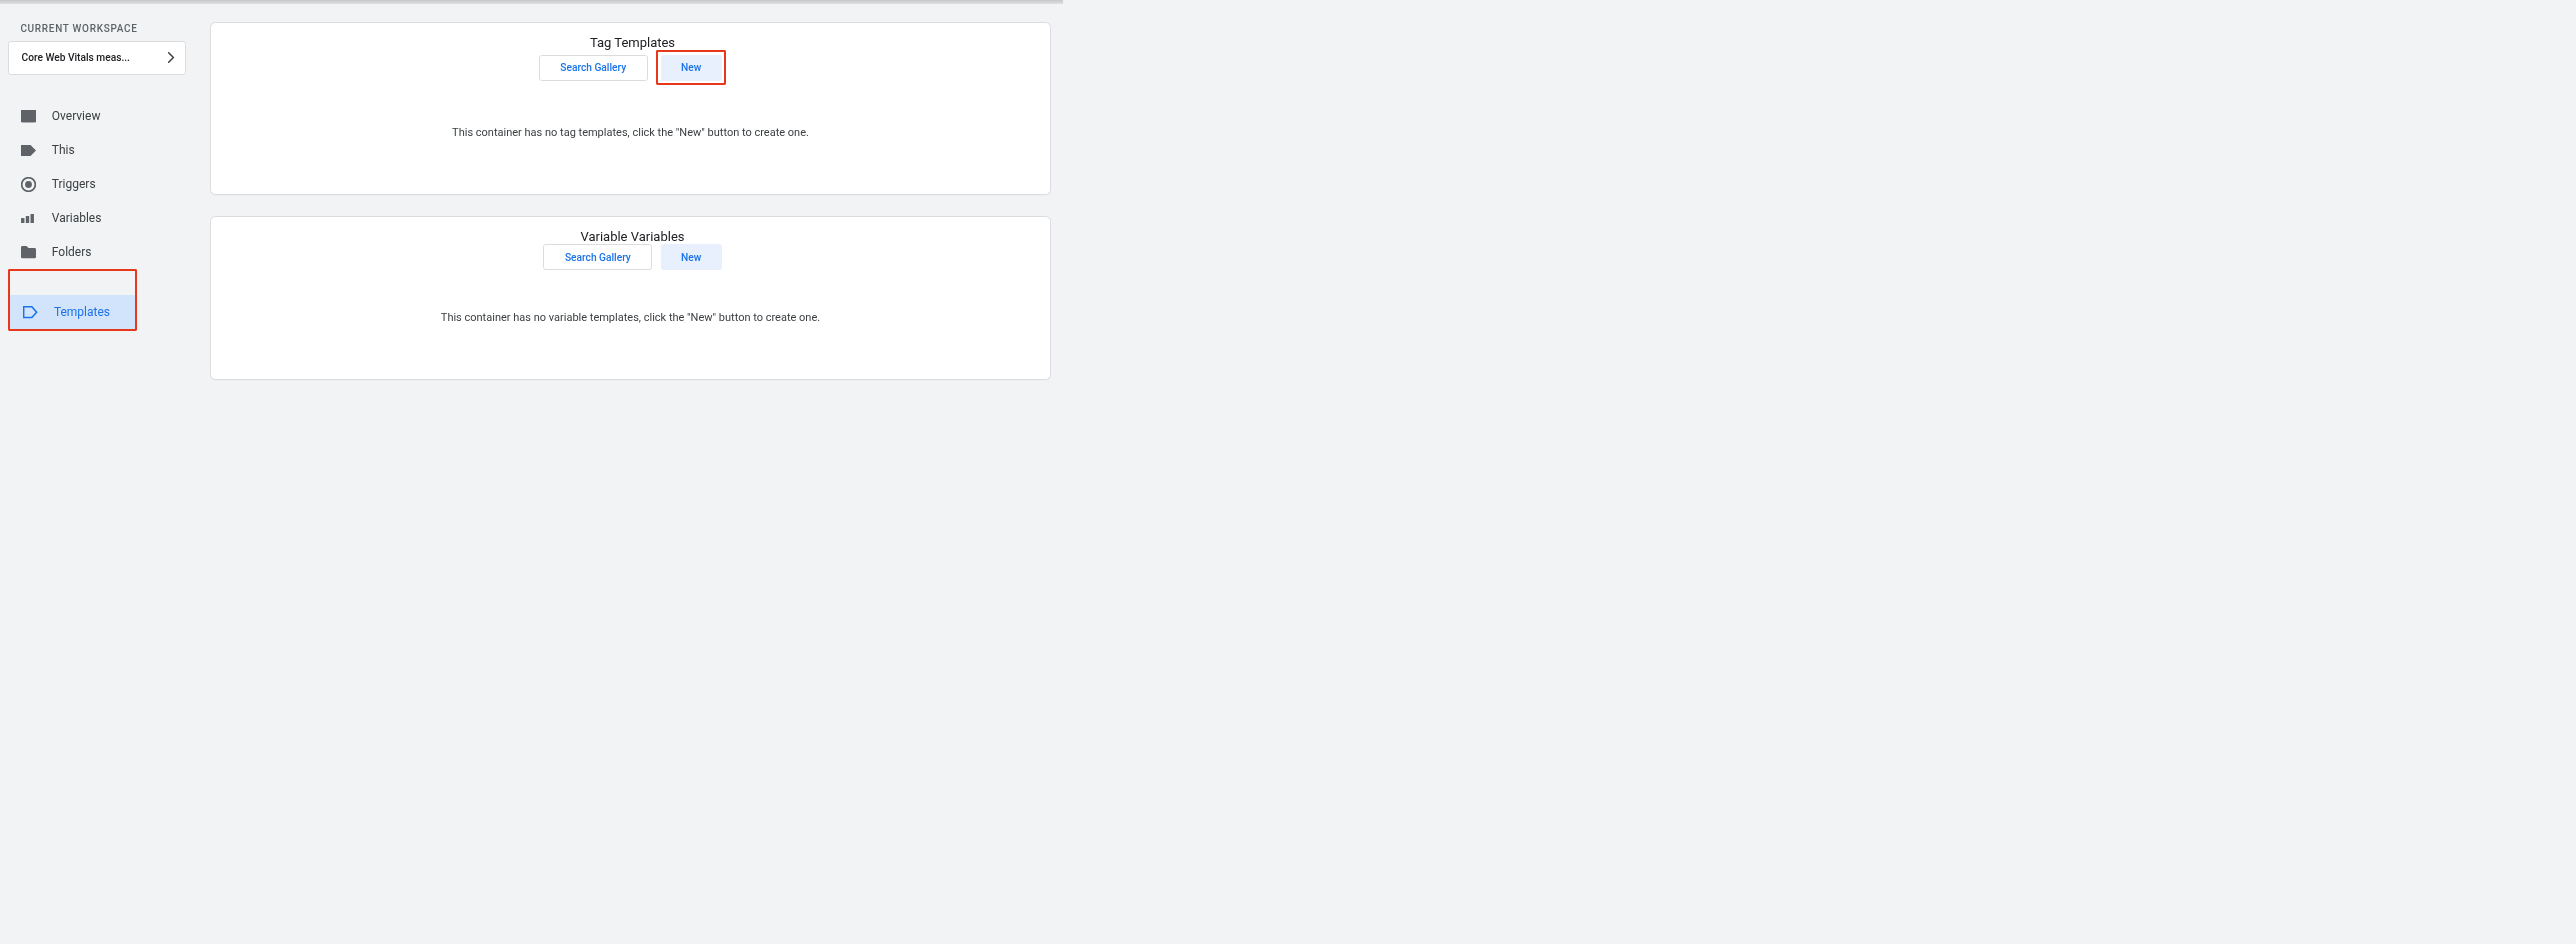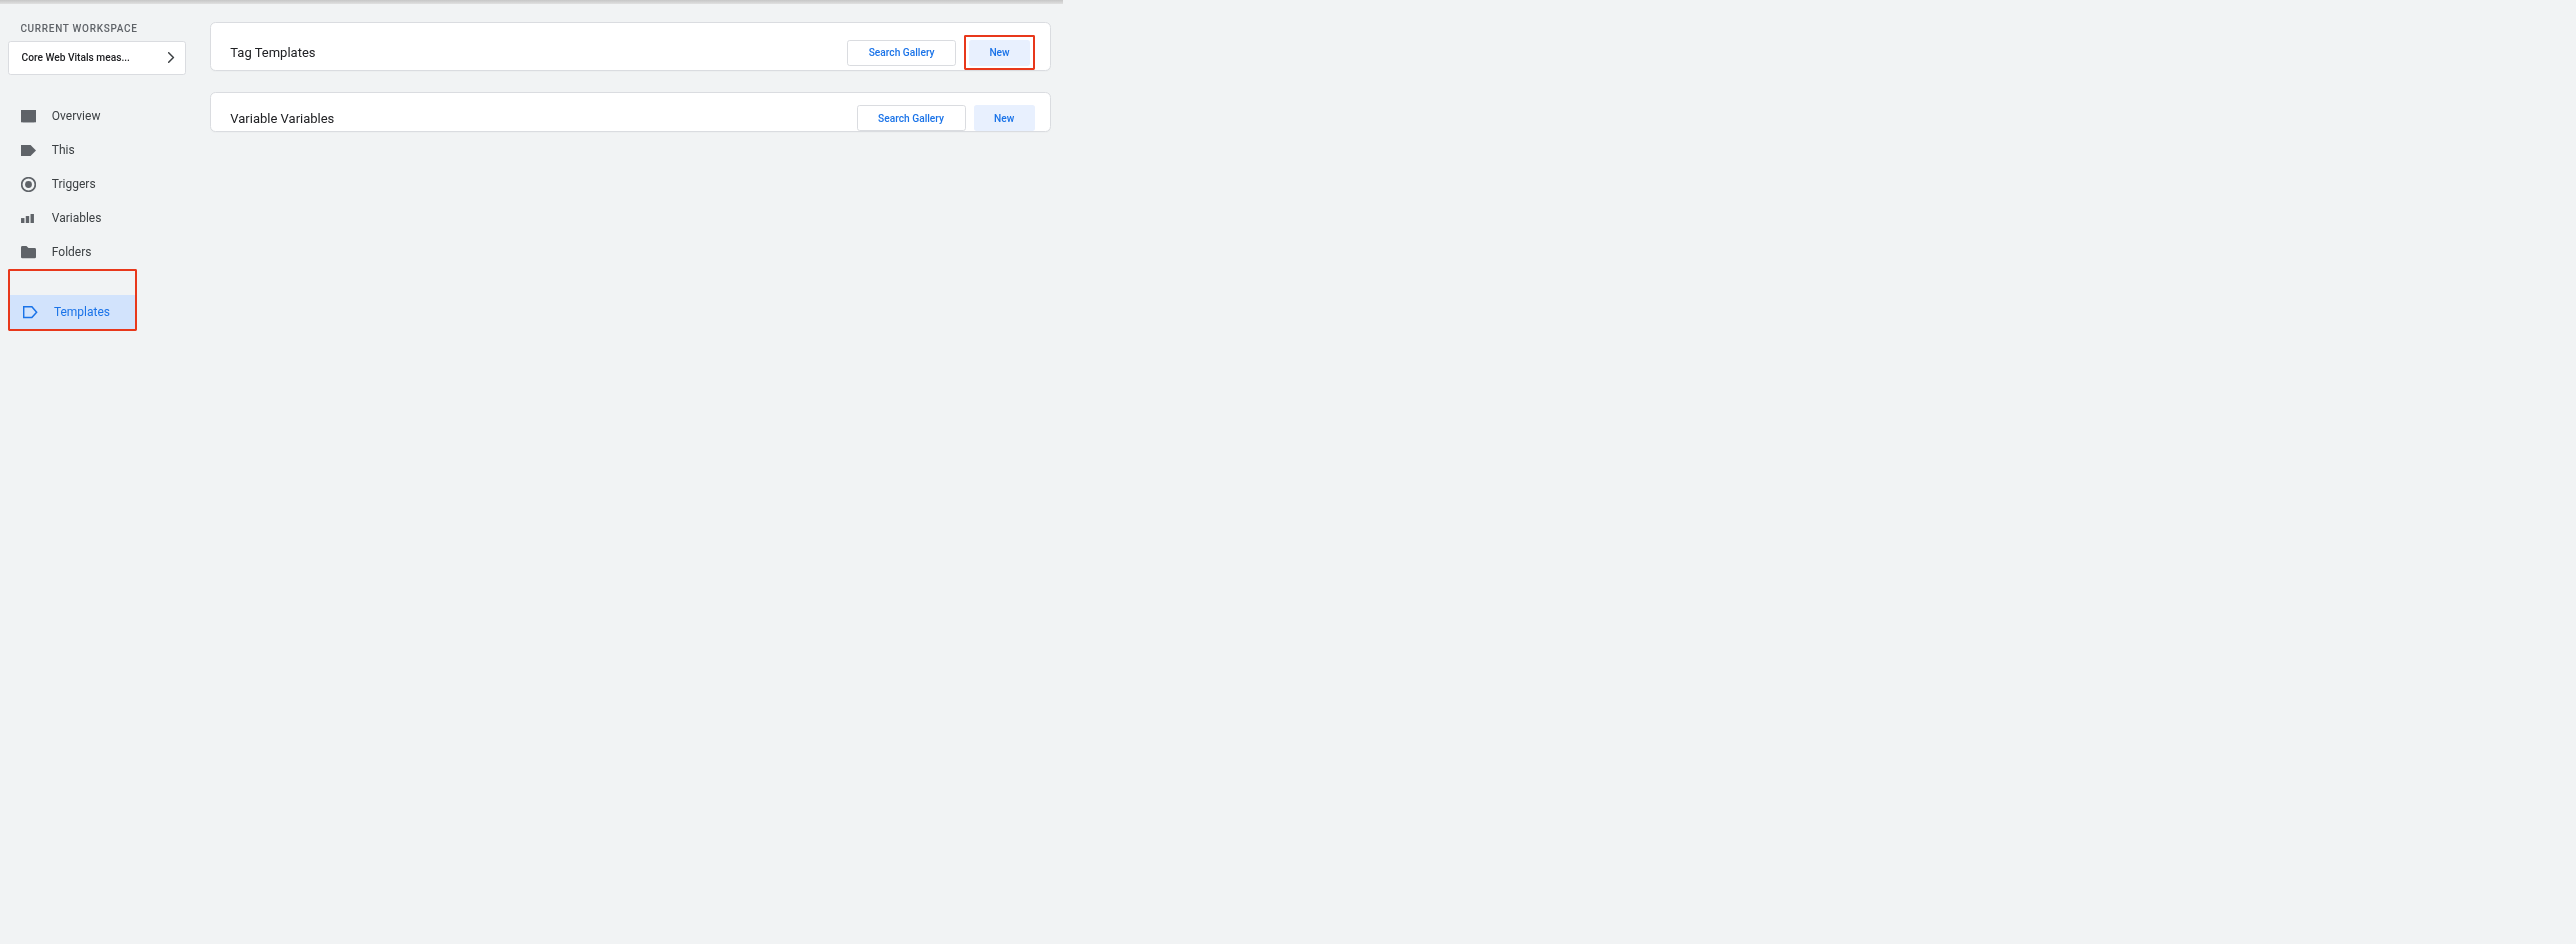--- a/index.html
+++ b/index.html
@@ -100,20 +100,21 @@
     border: 0.7px solid #dadce0;
     border-radius: 5.5px;
     margin-bottom: 20.4px;
     box-shadow: 0 0.7px 0.7px rgba(0,0,0,0.02);
   }
   .card-header {
     display: flex;
     align-items: center;
     justify-content: space-between;
     padding: 12.3px 15px 0 19px;
+    flex-direction: column;
   }
   .card-title {
     font-size: 13px;
     color: #202124;
     font-weight: 400;
   }
   .card-actions { display:flex; align-items:center; gap:8.2px; }
   .btn {
     height: 26px;
     border-radius: 2.7px;
@@ -235,27 +236,29 @@
     <section class="card">
       <div class="card-header">
         <div class="card-title">Tag Templates</div>
         <div class="card-actions">
           <div class="btn gallery">Search Gallery</div>
           <div class="new-highlight">
             <div class="btn new">New</div>
           </div>
         </div>
       </div>
+      <div class="empty-msg">This container has no tag templates, click the "New" button to create one.</div>
     </section>
 
     <section class="card">
       <div class="card-header">
         <div class="card-title">Variable Variables</div>
         <div class="card-actions">
           <div class="btn gallery">Search Gallery</div>
           <div class="btn new">New</div>
         </div>
       </div>
+      <div class="empty-msg">This container has no variable templates, click the "New" button to create one.</div>
     </section>
 
   </main>
 </div>
 
 
 </body></html>

